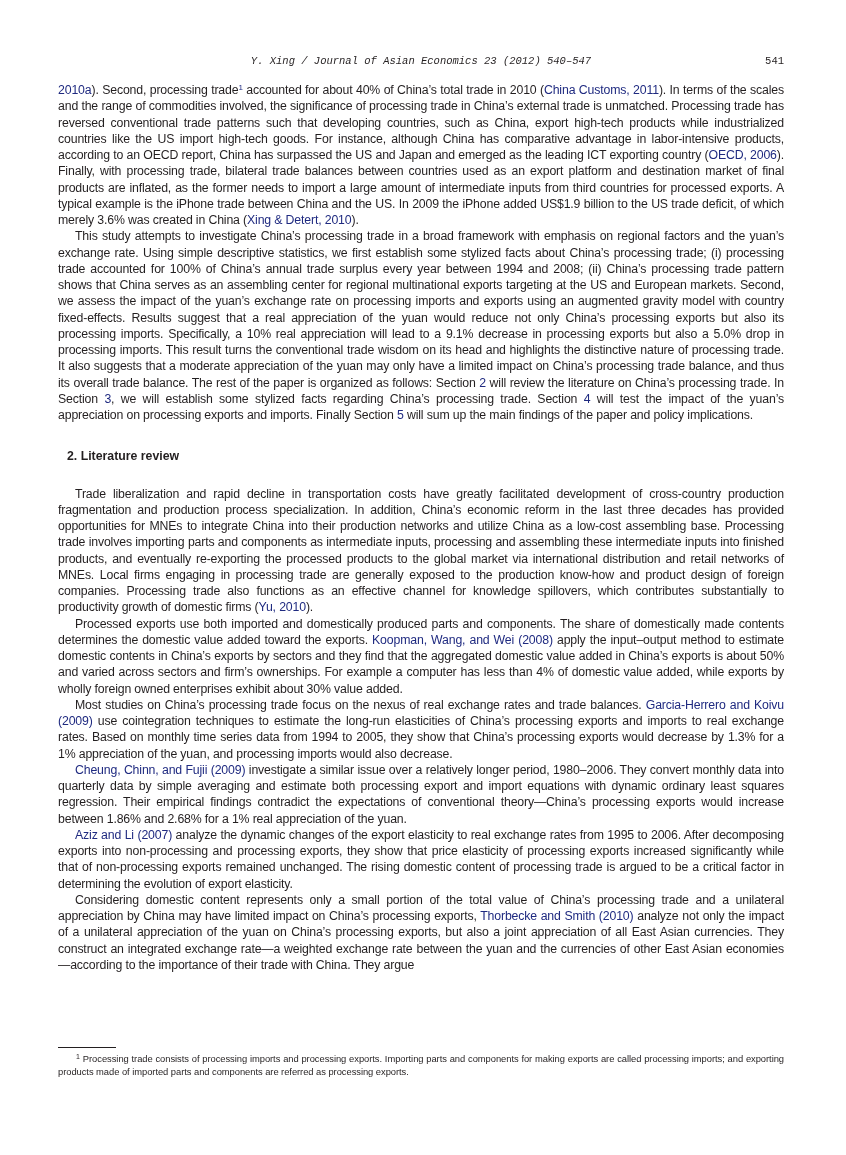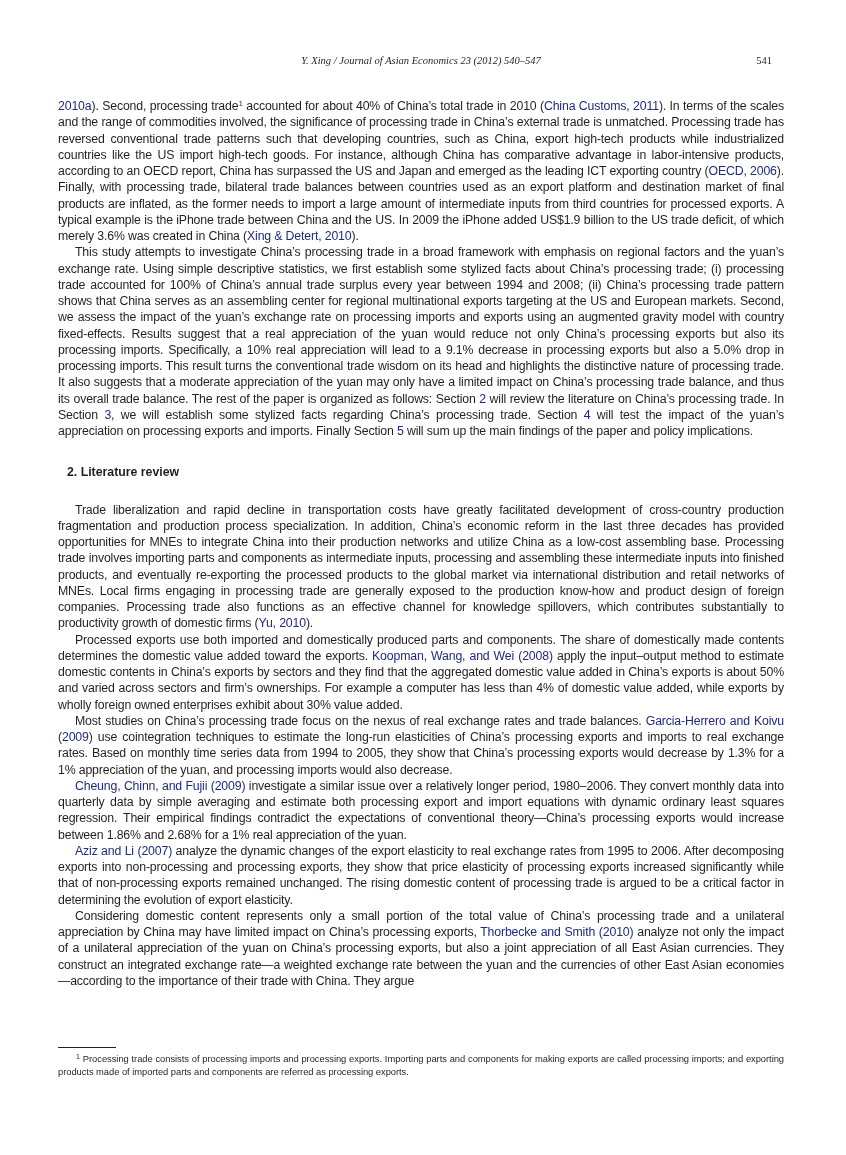--- a/index.html
+++ b/index.html
@@ -1,25 +1,25 @@
 <!DOCTYPE html>
 <html><head>
 <meta charset="utf-8">
 <style>
   html, body { margin: 0; padding: 0; background: #ffffff; }
   body { width: 846px; height: 1155px; position: relative; overflow: hidden;
          font-family: "Liberation Sans", "DejaVu Sans", sans-serif; color: #231f20; }
   .running-head { position: absolute; top: 55px; left: 58px; width: 726px; height: 14px;
-                  font-family: Liberation Serif, serif; font-style: italic; font-size: 10.5px; color: #231f20; }
+                  font-family: Liberation Mono, monospace; font-style: italic; font-size: 10.5px; color: #231f20; }
   .running-head .title { position: absolute; left: 0; right: 0; text-align: center; }
-  .running-head .pageno { position: absolute; right: 12px; font-style: normal; }
+  .running-head .pageno { position: absolute; right: 0; font-style: normal; }
   .body-text { position: absolute; top: 82px; left: 58px; width: 726px;
                font-size: 12.3px; line-height: 16.25px; letter-spacing: -0.15px; }
   p { margin: 0; text-align: justify; text-indent: 17px; hyphens: none; }
-  p.noindent { text-indent: 0; margin-top: 16px; }
+  p.noindent { text-indent: 0; }
   a { color: #1f2a80; text-decoration: none; }
   sup { font-size: 8px; line-height: 0; vertical-align: 4px; }
   h2 { font-size: 12.3px; font-weight: bold; margin: 25px 0 21px 9px; letter-spacing: 0; }
   .footnote-rule { position: absolute; top: 1047px; left: 58px; width: 58px; height: 0; border-top: 1px solid #231f20; }
   .footnote { position: absolute; top: 1050px; left: 58px; width: 726px; font-size: 9.4px; line-height: 13px; text-align: justify; letter-spacing: -0.05px; }
   .footnote .fn-mark { font-size: 7px; vertical-align: 3px; margin: 0 3px 0 18px; }
 </style>
 </head>
 <body>
 

